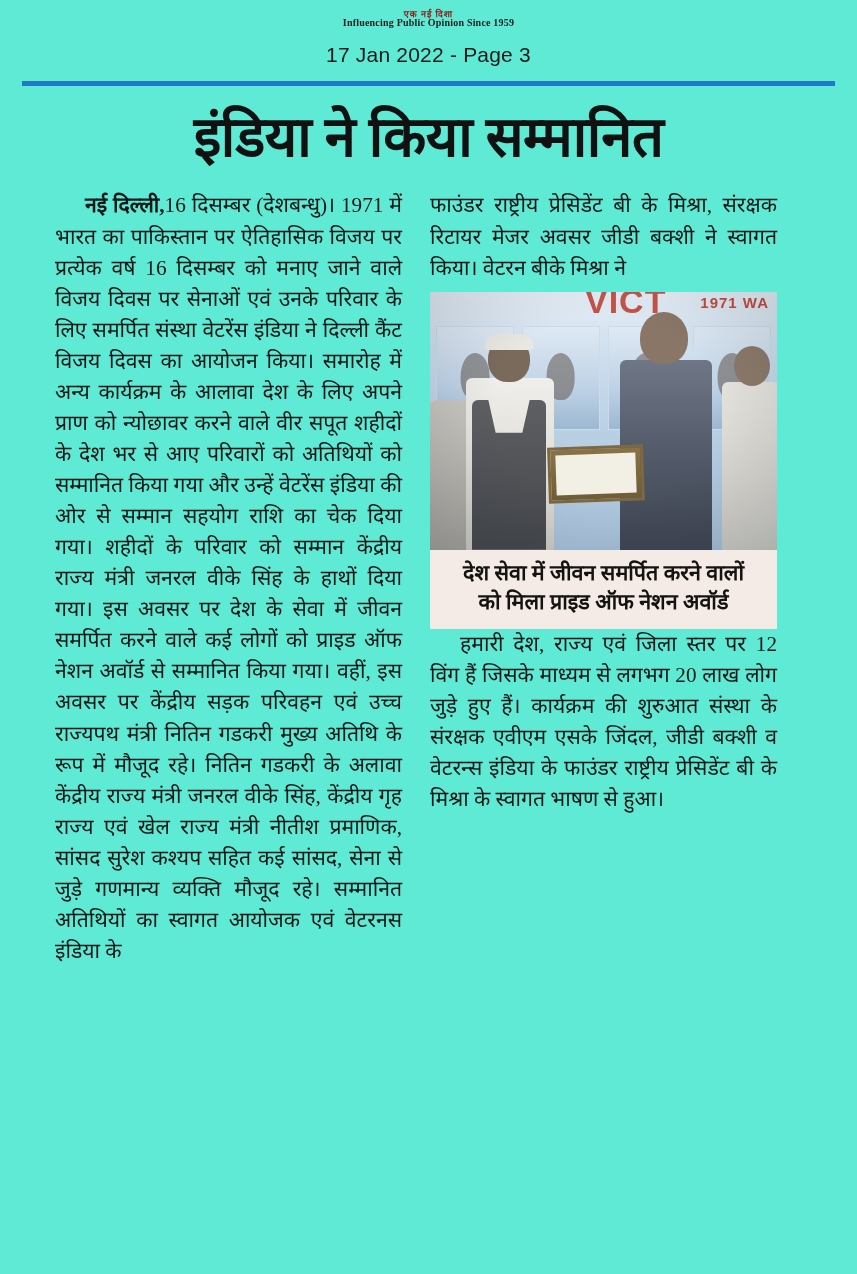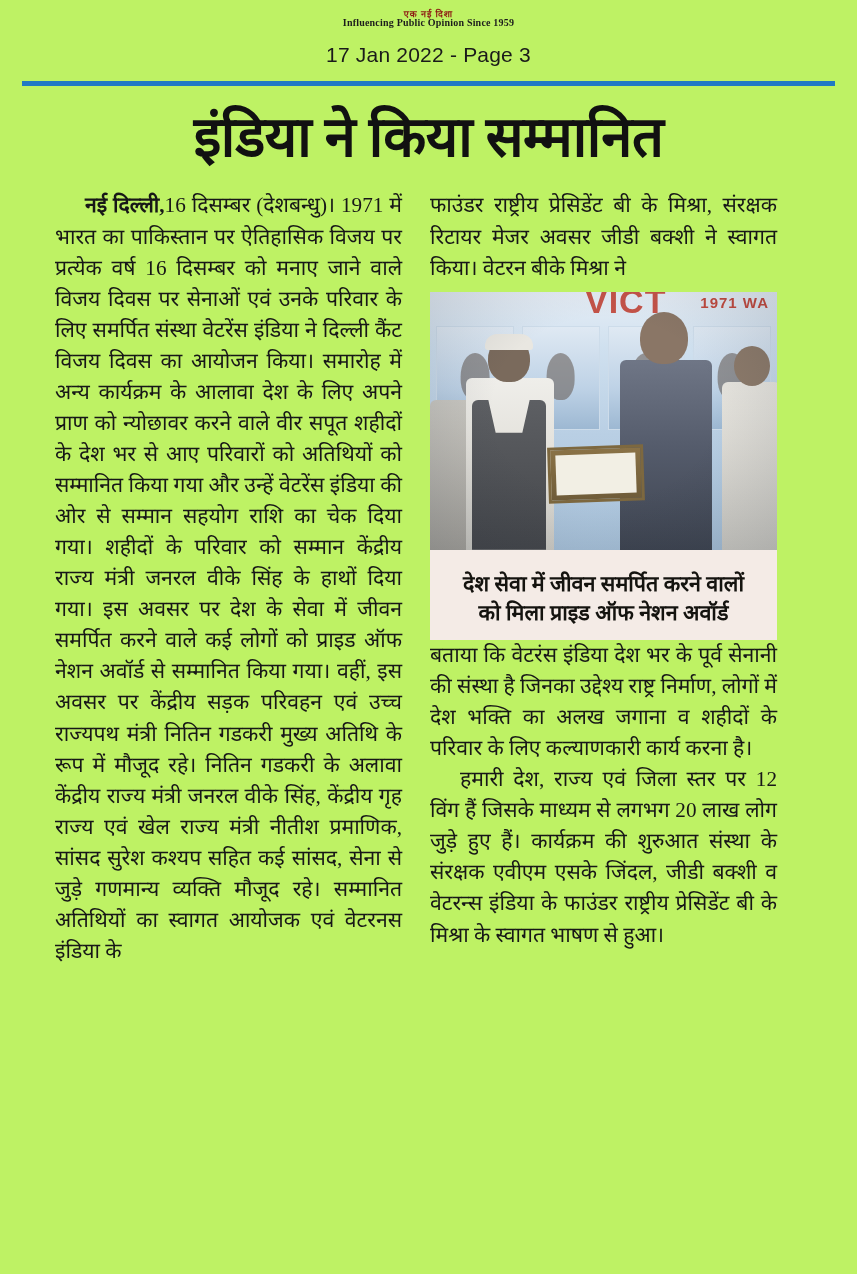--- a/index.html
+++ b/index.html
@@ -13,21 +13,21 @@
     font-family: "Liberation Serif", "DejaVu Serif", serif;
     color: #161616;
     overflow: hidden;
     position: relative;
   }
 
   .page {
     width: 857px;
     height: 1274px;
     position: relative;
-    background: #bef264;
+    background: #5eead4;
     padding: 0;
     box-sizing: border-box;
   }
 
   
   .masthead {
     padding-top: 10px;
     text-align: center;
   }
   .logo-wrap {
@@ -274,21 +274,21 @@
   .ph-vignette {
     position: absolute;
     inset: 0;
     background: radial-gradient(ellipse at 50% 45%, rgba(0,0,0,0) 45%, rgba(30,40,55,0.18) 100%);
   }
 
   .caption {
     width: 347px;
     box-sizing: border-box;
     background: #f4ebe6;
-    padding: 20px 10px 11px 10px;
+    padding: 9px 10px 11px 10px;
     text-align: center;
     font-family: "Liberation Serif", "DejaVu Serif", serif;
     font-weight: bold;
     font-size: 21.5px;
     line-height: 1.38;
     color: #14130f;
   }
   .caption .cap-line { display: block; }
 
   .after-photo { margin-top: 10px; }
@@ -344,20 +344,19 @@
             <div class="ph-figure fig-far-right-head"></div>
             <div class="ph-plaque"></div>
             <div class="ph-vignette"></div>
           </div>
           <div class="caption">
             <span class="cap-line">देश सेवा में जीवन समर्पित करने वालों</span>
             <span class="cap-line">को मिला प्राइड ऑफ नेशन अवॉर्ड</span>
           </div>
         </div>
 
-        <p class="after-photo">बताया कि वेटरंस इंडिया देश भर के पूर्व सेनानी की संस्था है जिनका उद्देश्य राष्ट्र निर्माण, लोगों में देश भक्ति का अलख जगाना व शहीदों के परिवार के लिए कल्याणकारी कार्य करना है।</p>
         <p class="indent">हमारी देश, राज्य एवं जिला स्तर पर 12 विंग हैं जिसके माध्यम से लगभग 20 लाख लोग जुड़े हुए हैं। कार्यक्रम की शुरुआत संस्था के संरक्षक एवीएम एसके जिंदल, जीडी बक्शी व वेटरन्स इंडिया के फाउंडर राष्ट्रीय प्रेसिडेंट बी के मिश्रा के स्वागत भाषण से हुआ।</p>
       </div>
 
     </div>
   </div>
 
 </div>
 
 </body></html>

